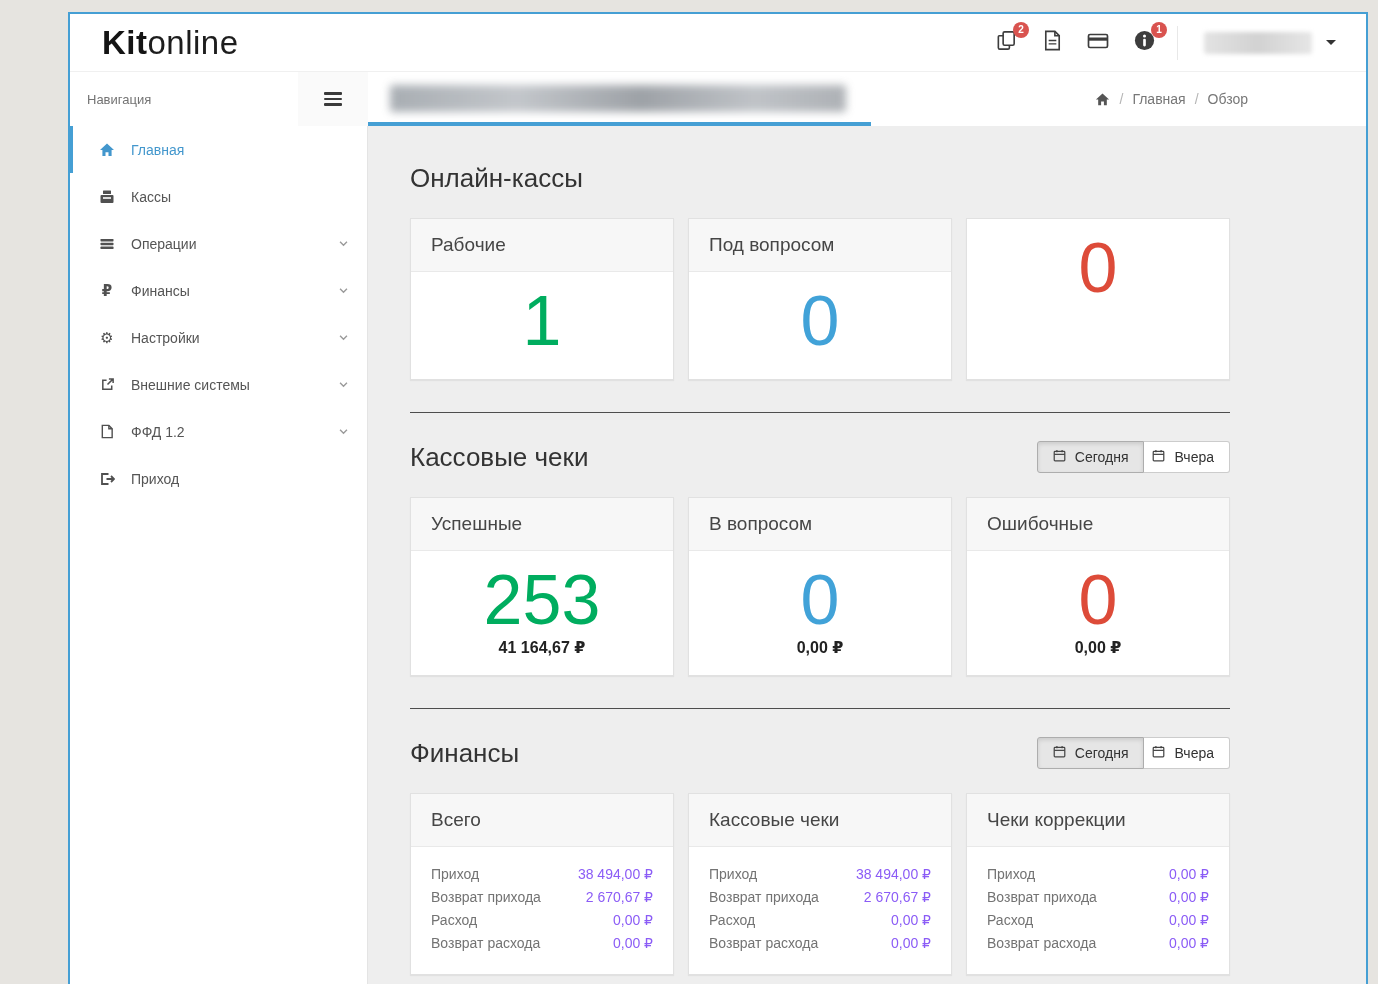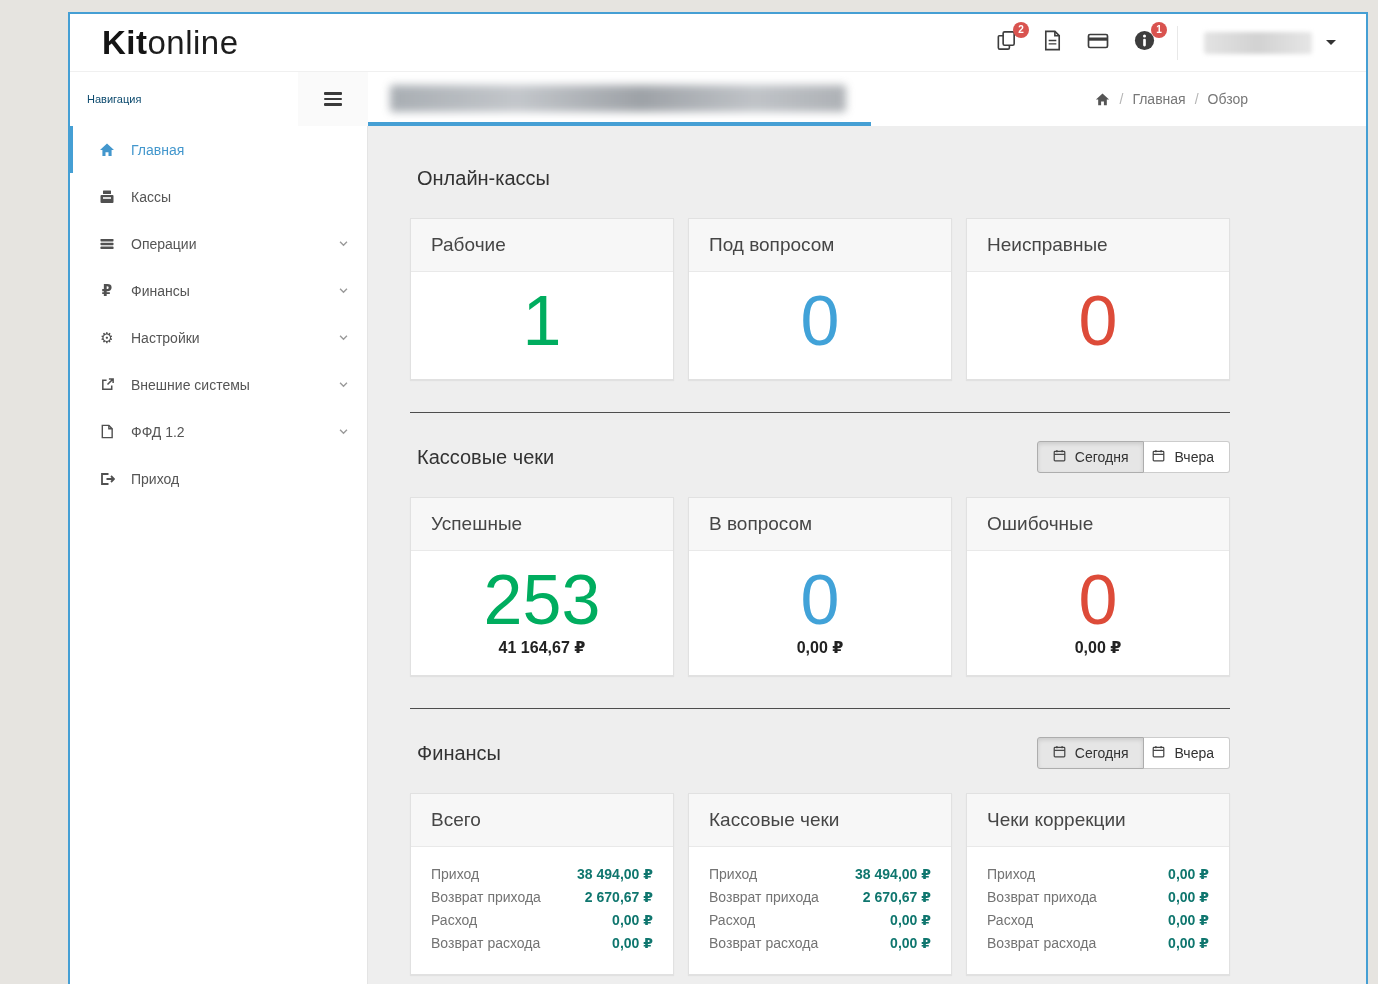--- a/index.html
+++ b/index.html
@@ -27,21 +27,21 @@
     font-size:10px; font-weight:700; line-height:1; padding:3px 5px; border-radius:9px; min-width:16px; text-align:center;
   }
   .vdiv { width:1px; height:34px; background:#e8e8e8; }
   .user-menu { display:flex; align-items:center; gap:14px; cursor:pointer; padding:0 6px; }
   .redacted { border-radius:3px; }
   .user-redacted { width:108px; height:22px; background:linear-gradient(90deg,#e3e3e3,#d2d2d2,#e6e6e6); filter:blur(2px); }
   .caret { width:0; height:0; border-left:5px solid transparent; border-right:5px solid transparent; border-top:5px solid #333; }
 
   
   .row2 { height:54px; display:flex; flex:0 0 auto; background:#fff; }
-  .nav-title { width:228px; display:flex; align-items:center; padding-left:17px; color:#0c4a6e; font-size:11px; background:#fff; }
+  .nav-title { width:228px; display:flex; align-items:center; padding-left:17px; color:#737373; font-size:13px; background:#fff; }
   .toggle { width:70px; height:54px; display:flex; align-items:center; justify-content:center; background:#fafafa; cursor:pointer; }
   .hamburger { display:flex; flex-direction:column; gap:3px; }
   .hamburger i { display:block; width:18px; height:2.5px; background:#3a3a3a; border-radius:1px; }
   .main-header { flex:1; position:relative; background:#fff; display:flex; align-items:center; }
   .title-redacted { position:absolute; left:22px; top:13px; width:456px; height:27px;
     background:linear-gradient(90deg,#9aa0a6 0%,#b9bdc2 28%,#8d9298 55%,#b5b9be 80%,#a0a4a9 100%);
     filter:blur(4px); opacity:.85; }
   .blue-underline { position:absolute; left:0; bottom:0; width:503px; height:4px; background:#459fd4; }
   .breadcrumb { margin-left:auto; display:flex; align-items:center; gap:9px; padding-right:118px; font-size:14px; color:#777; }
   .bc-home { color:#555; display:flex; cursor:pointer; }
@@ -56,21 +56,21 @@
   .menu-item .micon { width:18px; margin-right:15px; display:flex; justify-content:center; align-items:center; color:#505050; }
   .menu-item.active { border-left-color:#459fd4; color:#4397cd; }
   .menu-item.active .micon { color:#4397cd; }
   .micon-text { font-size:15px; font-weight:700; line-height:1; }
   .chev { margin-left:auto; color:#9a9a9a; display:flex; }
 
   .content { flex:1; background:#eeeeee; padding:26px 0 40px 42px; overflow:hidden; }
   .inner { width:820px; }
 
   .section-head { display:flex; align-items:center; justify-content:space-between; margin:8px 0 22px; height:36px; }
-  .section-head h2 { margin:7px; font-size:20px; font-weight:400; color:#333; }
+  .section-head h2 { margin:0; font-size:26px; font-weight:400; color:#333; }
 
   .cards { display:flex; gap:14px; }
   .card { flex:1; background:#fff; border:1px solid #e1e1e1; box-shadow:0 1px 1px rgba(0,0,0,.05); }
   .card-h { background:#f7f7f7; padding:15px 20px; font-size:19px; color:#464646; border-bottom:1px solid #e9e9e9; }
   .card-b { background:#fff; text-align:center; padding:4px 10px 12px; }
   .big { font-size:70px; font-weight:300; line-height:1.3; }
   .green { color:#00ad5f; }
   .blue { color:#41a2d8; }
   .red { color:#dd4b39; }
   .amount { font-size:16px; font-weight:700; color:#222; margin-top:-8px; padding-bottom:6px; }
@@ -80,21 +80,21 @@
   .btn-group { display:flex; }
   .btn { display:flex; align-items:center; gap:9px; padding:7px 15px; background:#fff; border:1px solid #ccc; font-size:14px; color:#333; cursor:pointer; font-family:inherit; }
   .btn:first-child { border-radius:3px 0 0 3px; }
   .btn:last-child { border-radius:0 3px 3px 0; border-left:none;padding-left:8px; }
   .btn.active { background:#e6e6e6; border-color:#adadad; box-shadow:inset 0 2px 4px rgba(0,0,0,.12); }
   .btn svg { color:#444; }
 
   .fin-body { text-align:left; padding:12px 20px 16px; }
   .frow { display:flex; justify-content:space-between; align-items:baseline; margin:7px 0; font-size:14px; }
   .fl { color:#737373; }
-  .fv { font-weight:700; color:#0f766e; }
+  .fv { font-weight:400; color:#8b5cf6; }
 </style>
 </head>
 <body>
 
 <div class="app">
 
   <header class="topbar">
     <div class="logo"><span class="logo-bold">Kit</span><span class="logo-light">online</span></div>
 
     <div class="top-icons">
@@ -289,21 +289,20 @@
                   <div class="big green">1</div>
                 </div>
             </div>
             <div class="card">
               <div class="card-h">Под вопросом</div>
               <div class="card-b">
                   <div class="big blue">0</div>
                 </div>
             </div>
             <div class="card">
-              <div class="card-h">Неисправные</div>
               <div class="card-b">
                   <div class="big red">0</div>
                 </div>
             </div>
           </div>
         </section>
 
         <hr class="divider">
 
         <section>

